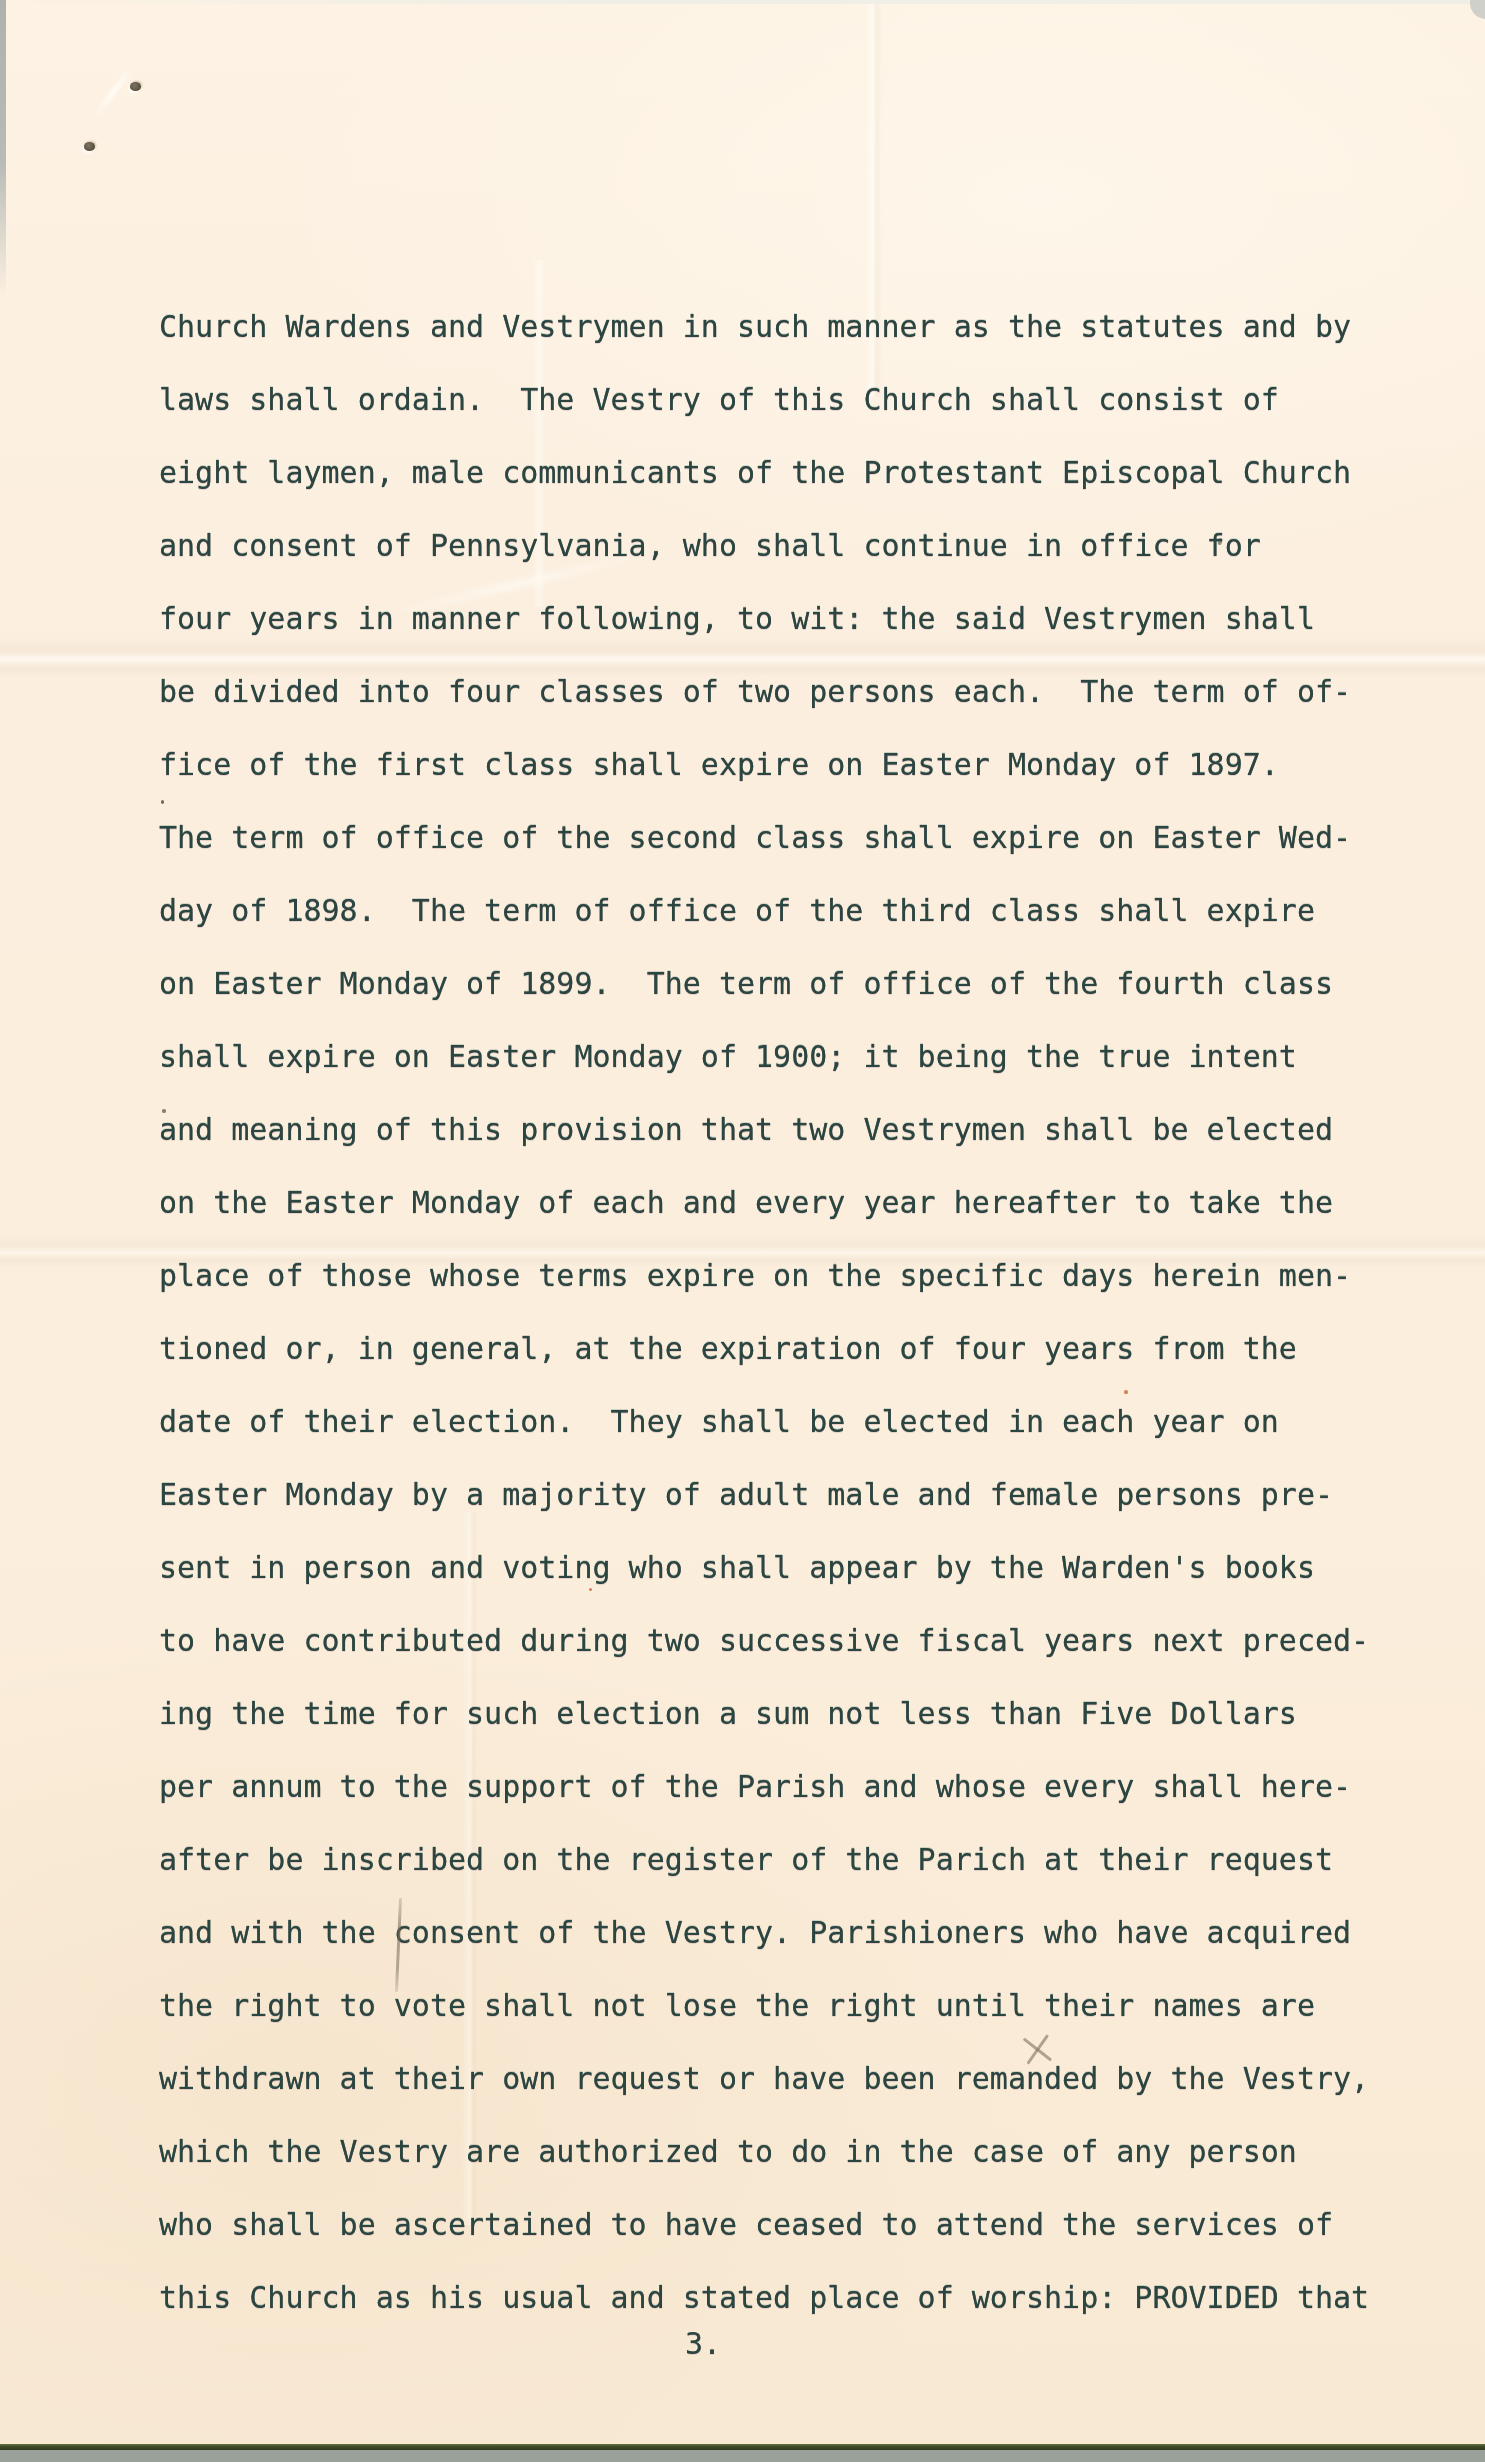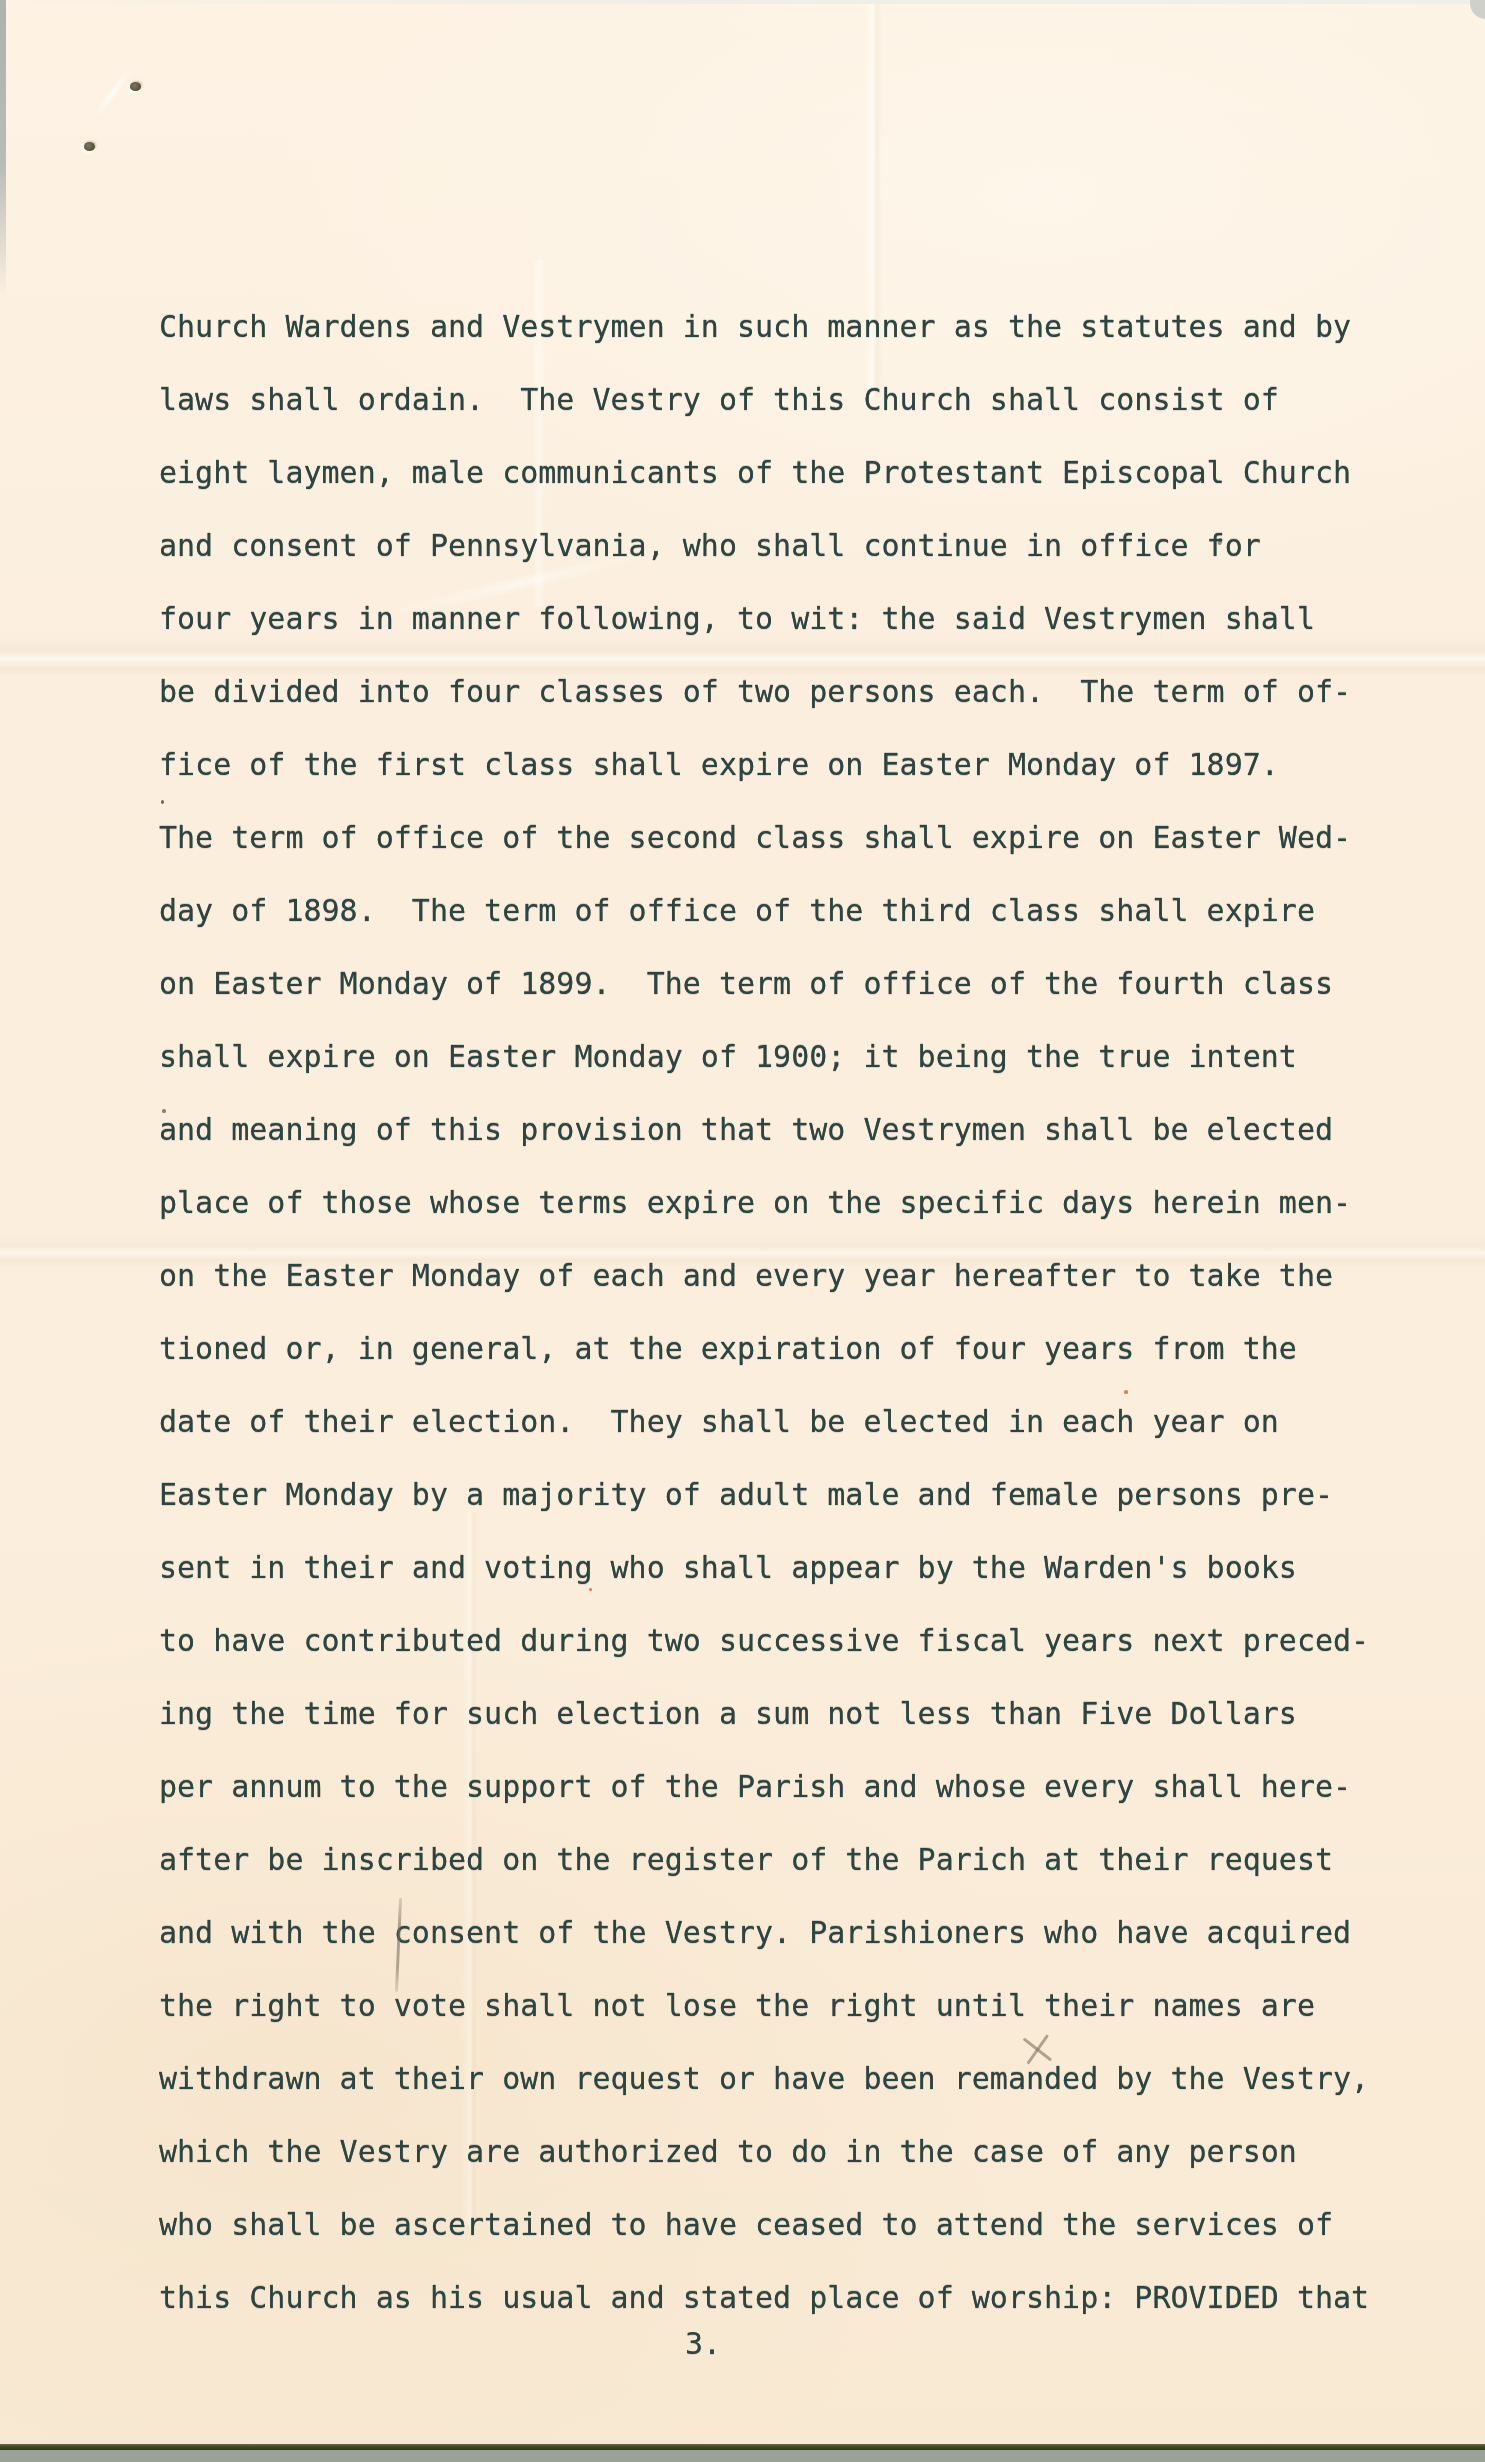--- a/index.html
+++ b/index.html
@@ -99,26 +99,26 @@
       <div class="tline">eight laymen, male communicants of the Protestant Episcopal Church</div>
       <div class="tline">and consent of Pennsylvania, who shall continue in office for</div>
       <div class="tline">four years in manner following, to wit: the said Vestrymen shall</div>
       <div class="tline">be divided into four classes of two persons each.  The term of of-</div>
       <div class="tline">fice of the first class shall expire on Easter Monday of 1897.</div>
       <div class="tline">The term of office of the second class shall expire on Easter Wed-</div>
       <div class="tline">day of 1898.  The term of office of the third class shall expire</div>
       <div class="tline">on Easter Monday of 1899.  The term of office of the fourth class</div>
       <div class="tline">shall expire on Easter Monday of 1900; it being the true intent</div>
       <div class="tline">and meaning of this provision that two Vestrymen shall be elected</div>
+      <div class="tline">on the Easter Monday of each and every year hereafter to take the</div>
       <div class="tline">place of those whose terms expire on the specific days herein men-</div>
-      <div class="tline">on the Easter Monday of each and every year hereafter to take the</div>
       <div class="tline">tioned or, in general, at the expiration of four years from the</div>
       <div class="tline">date of their election.  They shall be elected in each year on</div>
       <div class="tline">Easter Monday by a majority of adult male and female persons pre-</div>
-      <div class="tline">sent in their and voting who shall appear by the Warden's books</div>
+      <div class="tline">sent in person and voting who shall appear by the Warden's books</div>
       <div class="tline">to have contributed during two successive fiscal years next preced-</div>
       <div class="tline">ing the time for such election a sum not less than Five Dollars</div>
       <div class="tline">per annum to the support of the Parish and whose every shall here-</div>
       <div class="tline">after be inscribed on the register of the Parich at their request</div>
       <div class="tline">and with the consent of the Vestry. Parishioners who have acquired</div>
       <div class="tline">the right to vote shall not lose the right until their names are</div>
       <div class="tline">withdrawn at their own request or have been remanded by the Vestry,</div>
       <div class="tline">which the Vestry are authorized to do in the case of any person</div>
       <div class="tline">who shall be ascertained to have ceased to attend the services of</div>
       <div class="tline">this Church as his usual and stated place of worship: PROVIDED that</div>

